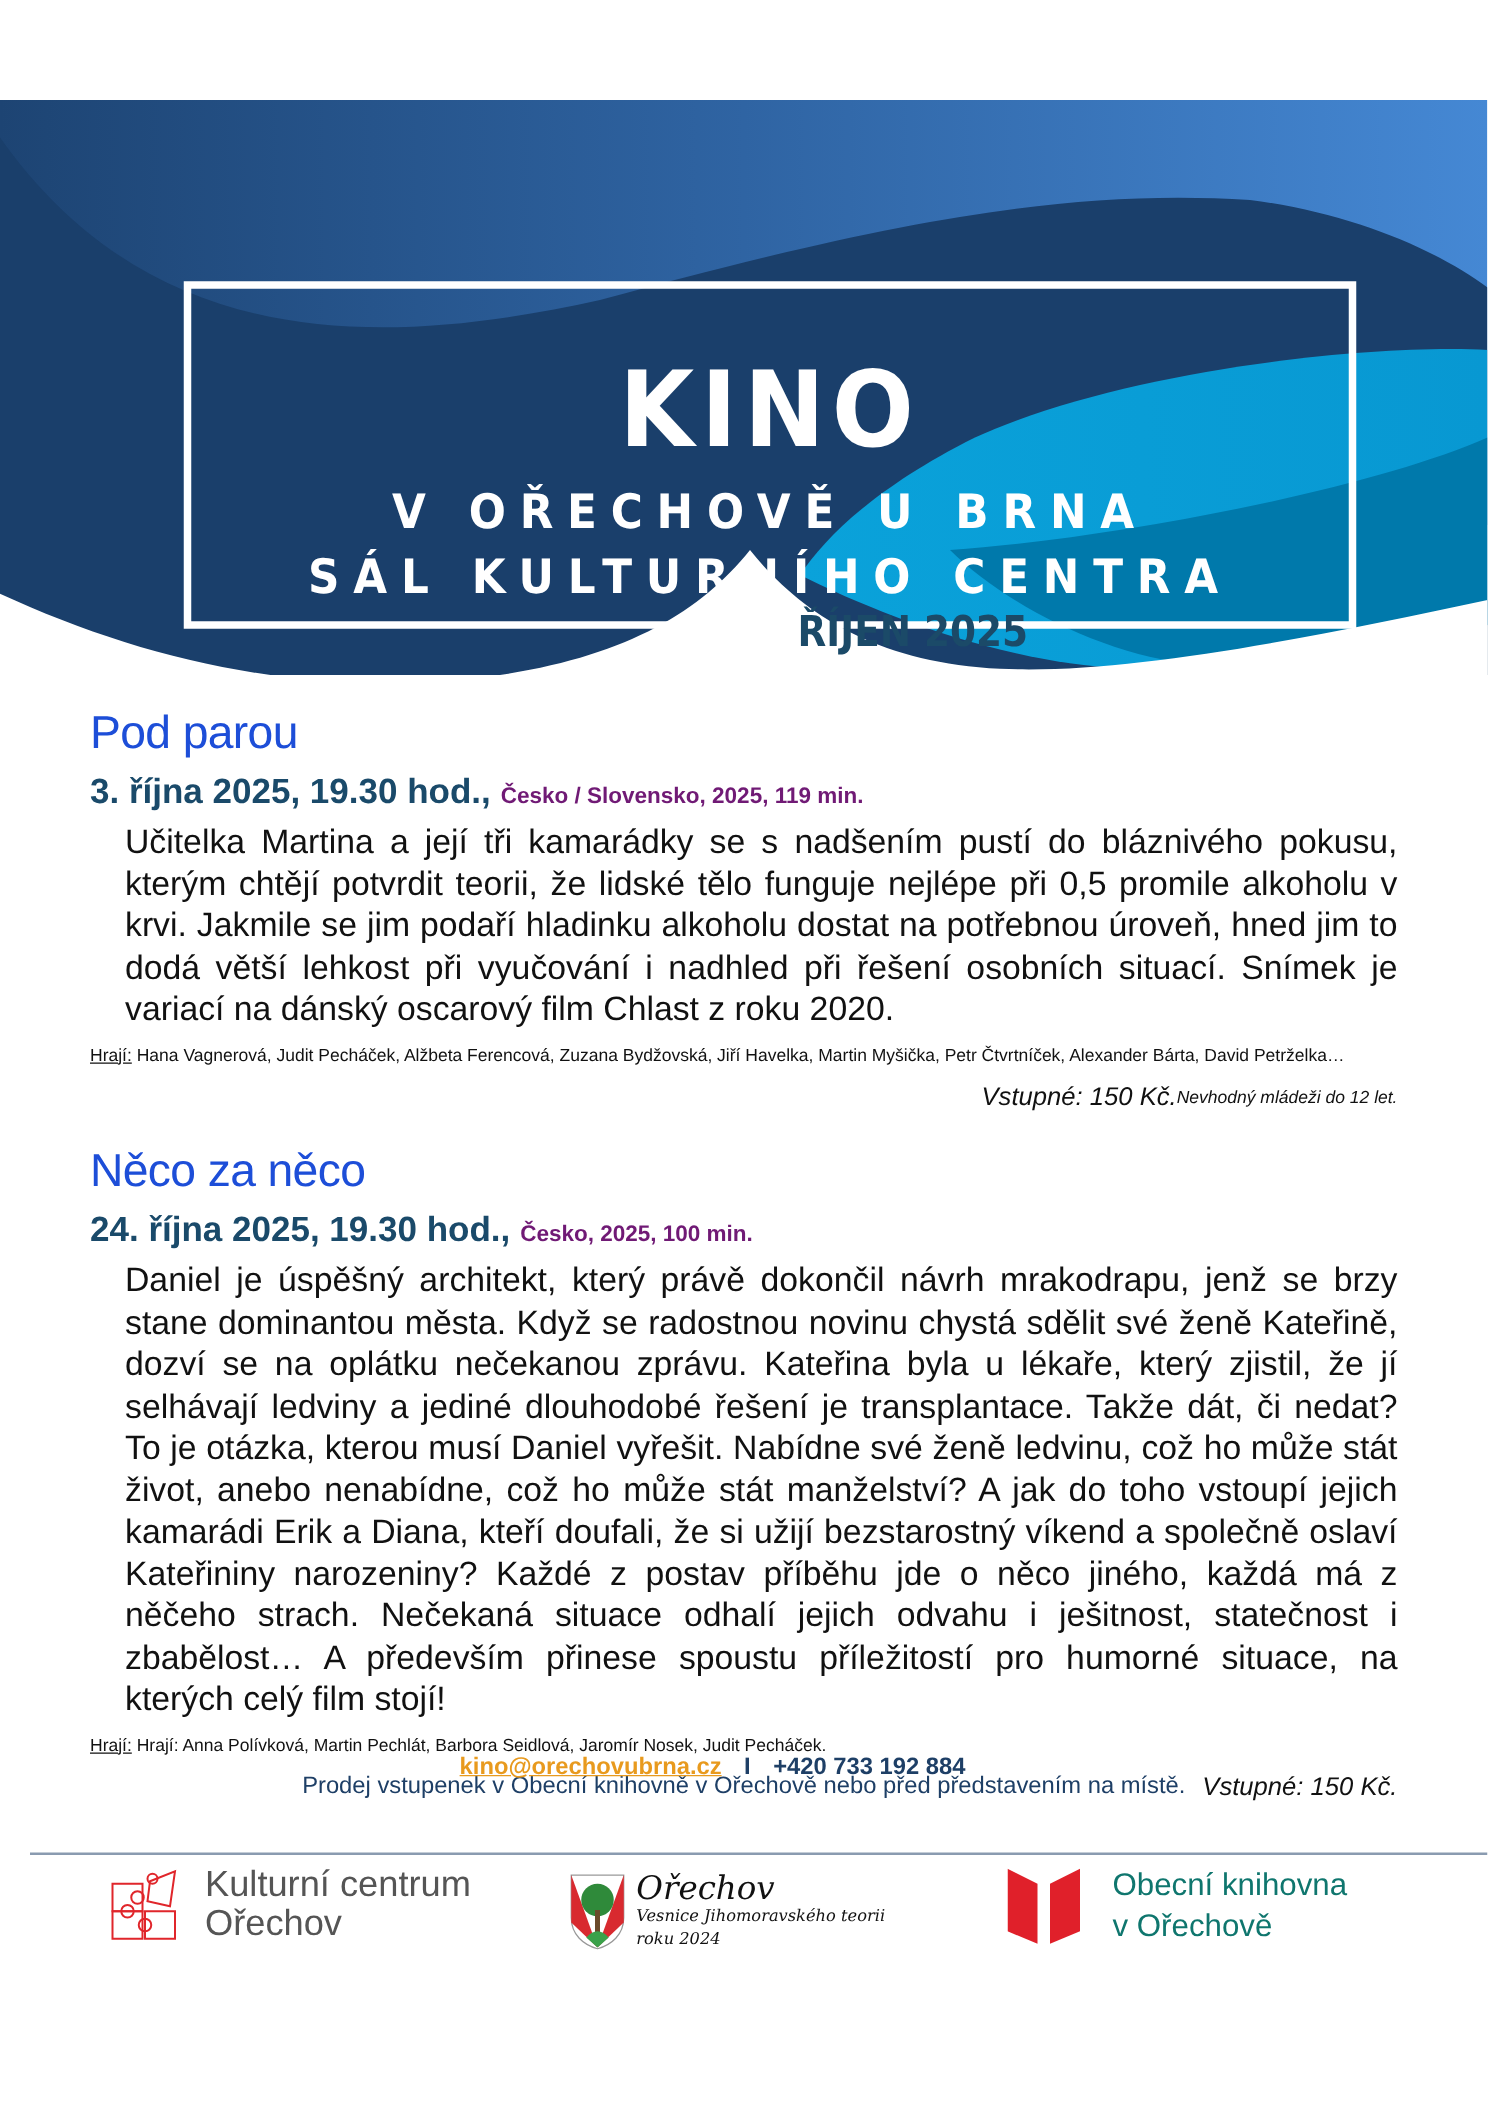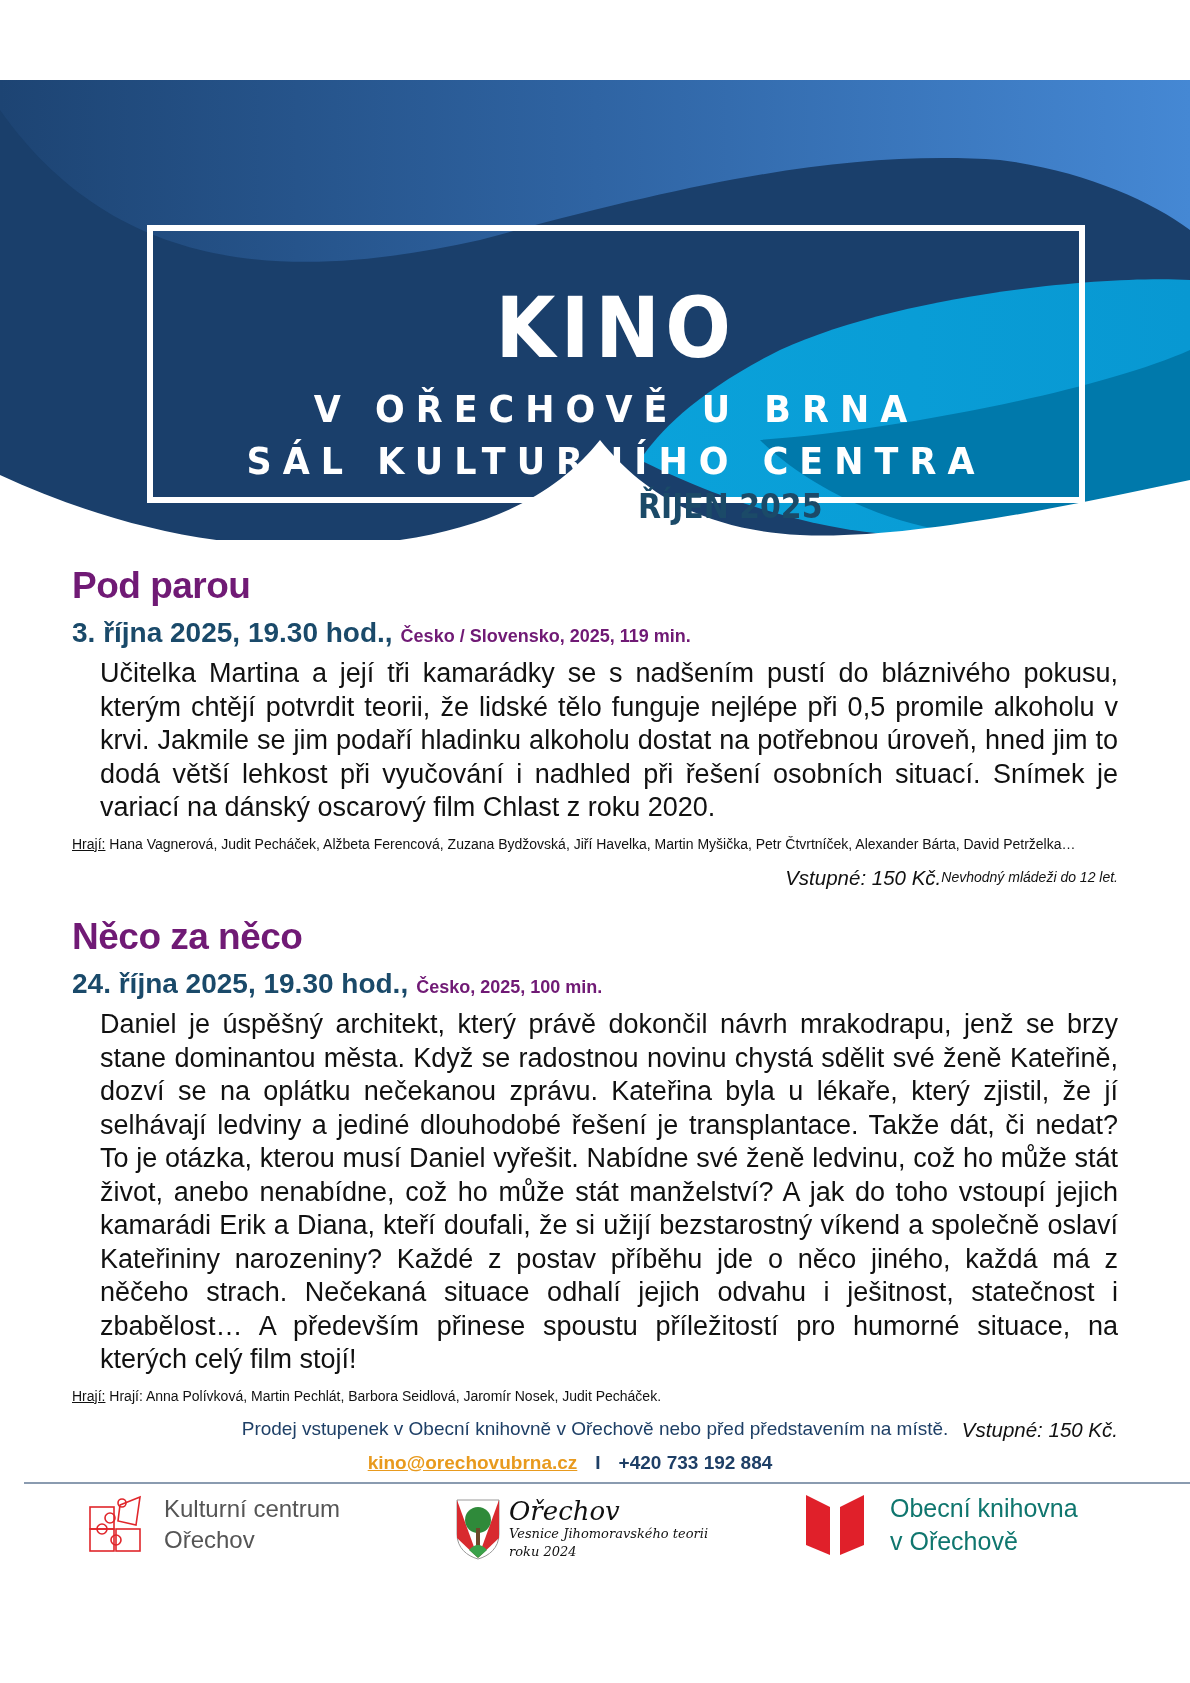--- a/index.html
+++ b/index.html
@@ -7,38 +7,38 @@
   .banner { position:absolute; left:0; top:80px; width:1190px; height:460px; }
   .banner svg { display:block; }
   .title-box { position:absolute; left:147px; top:145px; width:938px; height:278px; border:6px solid #ffffff; box-sizing:border-box; text-align:center; color:#ffffff; }
   .kino { font-family:"DejaVu Sans", sans-serif; font-weight:bold; font-size:84px; letter-spacing:6px; line-height:1; margin-top:55px; transform:scaleX(0.92); }
   .sub1, .sub2 { font-family:"DejaVu Sans", sans-serif; font-weight:bold; font-size:38px; letter-spacing:12px; line-height:1; transform:scaleX(0.92); }
   .sub1 { margin-top:20px; }
   .sub2 { margin-top:14px; }
   .month { position:absolute; left:638px; top:486px; font-family:"DejaVu Sans", sans-serif; font-weight:bold; font-size:34px; color:#1b4a68; transform:scaleX(0.88); transform-origin:left; }
 
   .content { position:absolute; left:72px; width:1046px; }
-  .film-title { font-family:"Liberation Sans", sans-serif; font-weight:bold; font-size:37px; color:#701a75; letter-spacing:-0.5px; }
+  .film-title { font-family:"Liberation Sans", sans-serif; font-weight:normal; font-size:37px; color:#1d4ed8; letter-spacing:-0.5px; }
   .film-date { font-weight:bold; font-size:28px; color:#1a4a6a; margin-top:10px; }
   .film-meta { font-size:18px; font-weight:bold; color:#701a75; margin-left:8px; }
   .desc { font-size:27px; color:#111111; line-height:33.5px; text-align:justify; margin-top:8px;margin-left:28px; }
   .cast { font-size:14px; color:#111111; line-height:33.5px; text-align:justify; margin-top:3px; }
   .cast .lbl { text-decoration:underline; }
   .right-italic { font-style:italic; font-size:20.5px; color:#111111; text-align:right; line-height:33.5px; }
   .age { font-style:italic; float:right; }
 
   .sales { position:absolute; left:0; width:1190px; top:1418px; text-align:center; font-weight:normal; font-size:19px; color:#1e3f66; }
-  .contact { position:absolute; left:0; width:1140px; top:1452px; text-align:center; font-weight:bold; font-size:19px; color:#1e3f66; }
+  .contact { position:absolute; left:0; width:1140px; top:1403px; text-align:center; font-weight:bold; font-size:19px; color:#1e3f66; }
   .contact a { color:#e89a1e; text-decoration:underline; }
   .contact .sep { margin:0 18px; }
   .divider { position:absolute; left:24px; top:1482px; width:1166px; height:2px; background:#8a9bb0; }
 
   .logo { position:absolute; top:1490px; display:flex; align-items:center; }
   .logo-kc { left:88px; top:1493px; }
-  .logo-kc .txt { font-size:24px; color:#555555; line-height:31px; margin-left:22px; }
+  .logo-kc .txt { font-size:29px; color:#555555; line-height:31px; margin-left:22px; }
   .logo-or { left:455px; top:1497px; }
   .logo-or .txt { font-family:"DejaVu Serif", serif; font-style:italic; color:#111; margin-left:8px; }
   .logo-or .big { font-size:26px; line-height:28px; }
   .logo-or .small { font-size:13px; line-height:18px; }
   .logo-ok { left:806px; top:1492px; }
   .logo-ok .txt { font-size:25px; color:#0f766e; line-height:33px; margin-left:26px; }
 </style>
 </head>
 <body>
 

